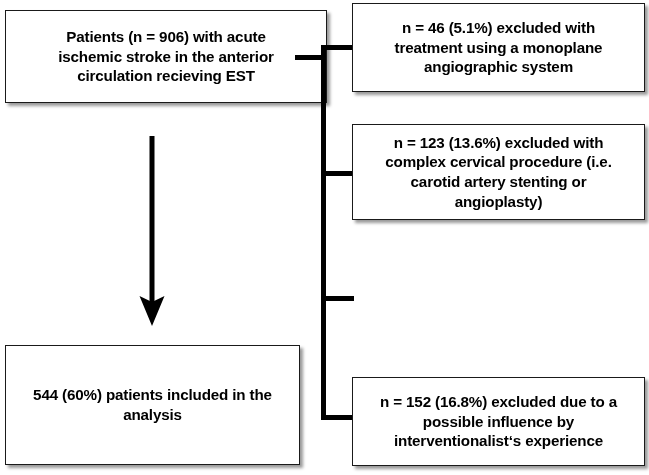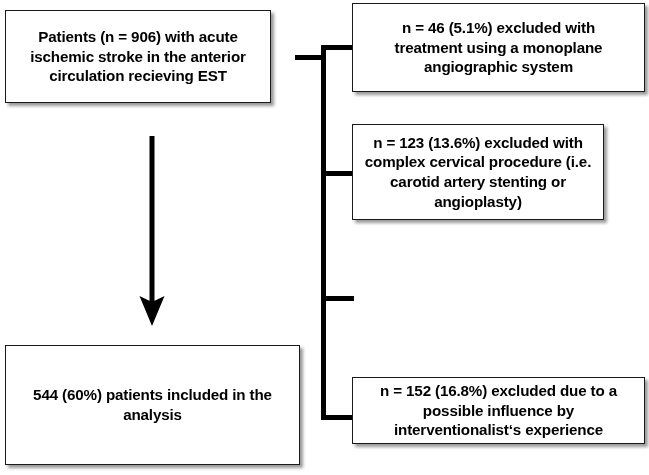--- a/index.html
+++ b/index.html
@@ -33,26 +33,26 @@
     width: 100%;
     text-align: center;
     color: #000000;
     font-size: 15.2px;
     line-height: 1.30;
     font-weight: 600;
     letter-spacing: -0.15px;
     white-space: pre-line;
   }
 
-  #node-source      { left: 5px;   top: 10px;  width: 266px; height: 93px; }
+  #node-source      { left: 5px;   top: 10px;  width: 322px; height: 93px; }
   #node-included    { left: 5px;   top: 345px; width: 295px; height: 120px; }
   #node-excl-1      { left: 352px; top: 3px;   width: 293px; height: 89px; }
-  #node-excl-2      { left: 352px; top: 124px; width: 252px; height: 96px; }
+  #node-excl-2      { left: 352px; top: 124px; width: 293px; height: 96px; }
   #node-excl-3      { left: 352px; top: 252px; width: 293px; height: 91px; }
-  #node-excl-4      { left: 352px; top: 377px; width: 293px; height: 67px; align-items: center; }
+  #node-excl-4      { left: 352px; top: 377px; width: 293px; height: 89px; align-items: center; }
 
   
   .conn {
     position: absolute;
     background: #000000;
   }
   
   #conn-source-stub { left: 295px; top: 55px;  width: 30px; height: 4.5px; }
   
   #conn-spine       { left: 321px; top: 45px;  width: 4.5px; height: 375px; }

